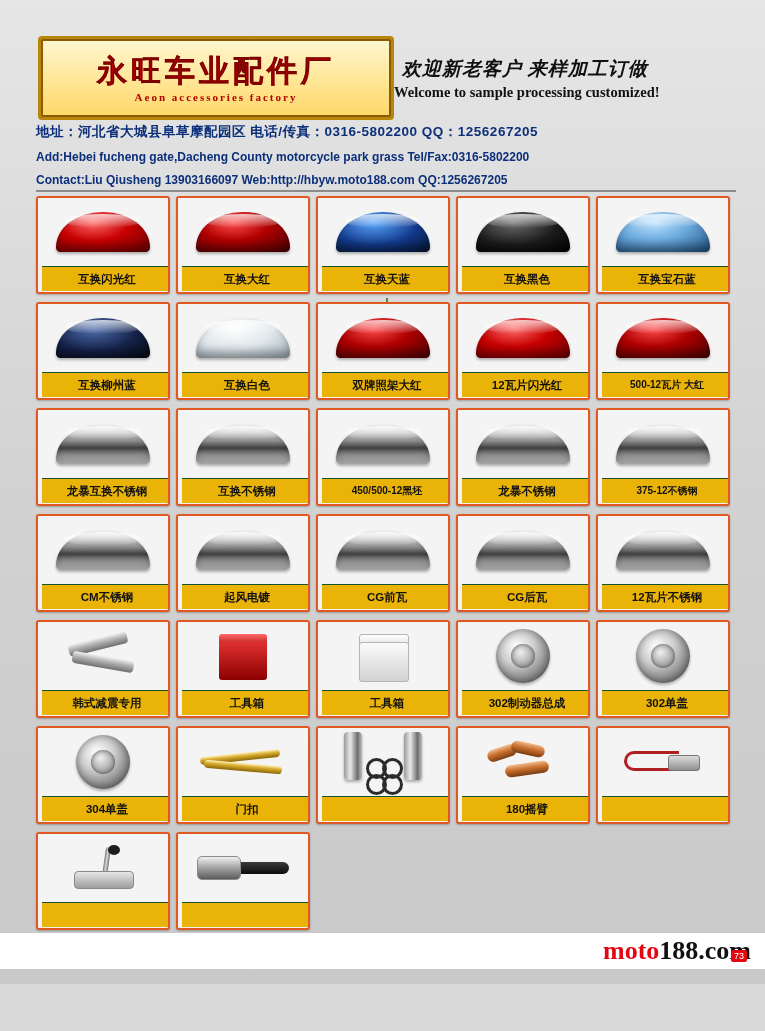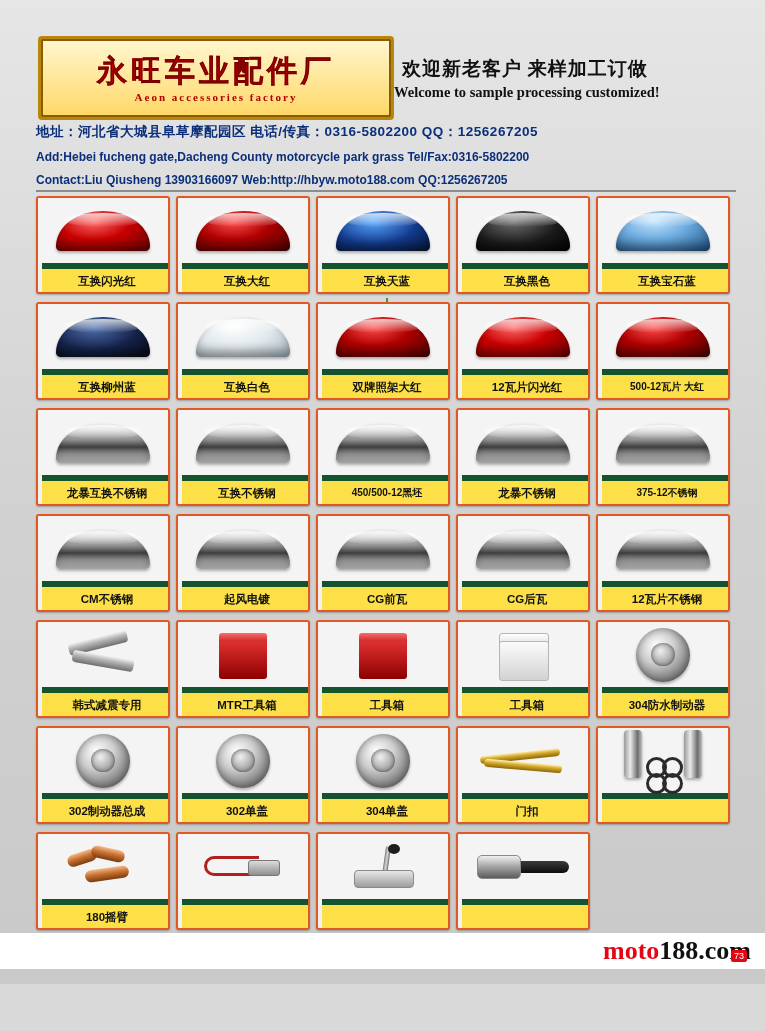--- a/index.html
+++ b/index.html
@@ -47,20 +47,21 @@
     line-height:1.1;
   }
   .logo-en{
     font-family:"Liberation Serif", serif;
     font-size:11px;letter-spacing:2px;color:#b00000;font-weight:bold;margin-top:4px;
   }
   .welcome-cn{
     position:absolute;left:402px;top:56px;width:340px;
     font-family:"Liberation Serif", serif;font-weight:bold;font-size:19px;color:#111;
     letter-spacing:1px;
+    font-style:italic;
   }
   .welcome-en{
     position:absolute;left:394px;top:84px;width:356px;
     font-family:"Liberation Serif", serif;font-weight:bold;font-size:14.5px;color:#111;
   }
 
   .contact{
     position:absolute;left:36px;top:122px;width:700px;color:#0a2a6b;
   }
   .line-cn{font-size:13.5px;font-weight:bold;color:#0b2f7a;letter-spacing:0.5px;line-height:20px;
@@ -86,22 +87,22 @@
     position:relative;
     box-shadow:0 1px 2px rgba(0,0,0,.25);
   }
   .cell .thumb{
     width:100%;height:68px;display:flex;align-items:center;justify-content:center;
     background:#f4f4f4;
   }
   .cell .cap{
     width:100%;height:24px;line-height:24px;text-align:center;
     font-size:11.5px;font-weight:bold;color:#111;
-    border-top:6px solid #14532d;
-    background:#fde047;
+    border-top:1px solid #14532d;
+    background:#eab308;
     white-space:nowrap;overflow:hidden;
     font-family:"Liberation Sans", sans-serif;
     margin-left:8px;
   }
   .cap.small{font-size:10px;}
 
   
   .fender{
     width:94px;height:40px;
     border-radius:60px 60px 6px 6px / 46px 46px 6px 6px;
@@ -410,45 +411,30 @@
         </div>
         <div class="cap">韩式减震专用</div>
       </div>
       <div class="cell">
         <div class="thumb">
           <div class="box3d bx-red">
             <div class="top"></div>
             <div class="front"></div>
           </div>
         </div>
-        <div class="cap">MTR工具箱</div>
-      </div>
-      <div class="cell">
-        <div class="thumb">
-          <div class="box3d bx-red">
-            <div class="top"></div>
-            <div class="front"></div>
-          </div>
-        </div>
         <div class="cap">工具箱</div>
       </div>
       <div class="cell">
         <div class="thumb">
           <div class="box3d bx-white">
             <div class="top"></div>
             <div class="front"></div>
           </div>
         </div>
         <div class="cap">工具箱</div>
-      </div>
-      <div class="cell">
-        <div class="thumb">
-          <div class="drum"></div>
-        </div>
-        <div class="cap">304防水制动器</div>
       </div>
       <div class="cell">
         <div class="thumb">
           <div class="drum"></div>
         </div>
         <div class="cap">302制动器总成</div>
       </div>
       <div class="cell">
         <div class="thumb">
           <div class="drum"></div>

